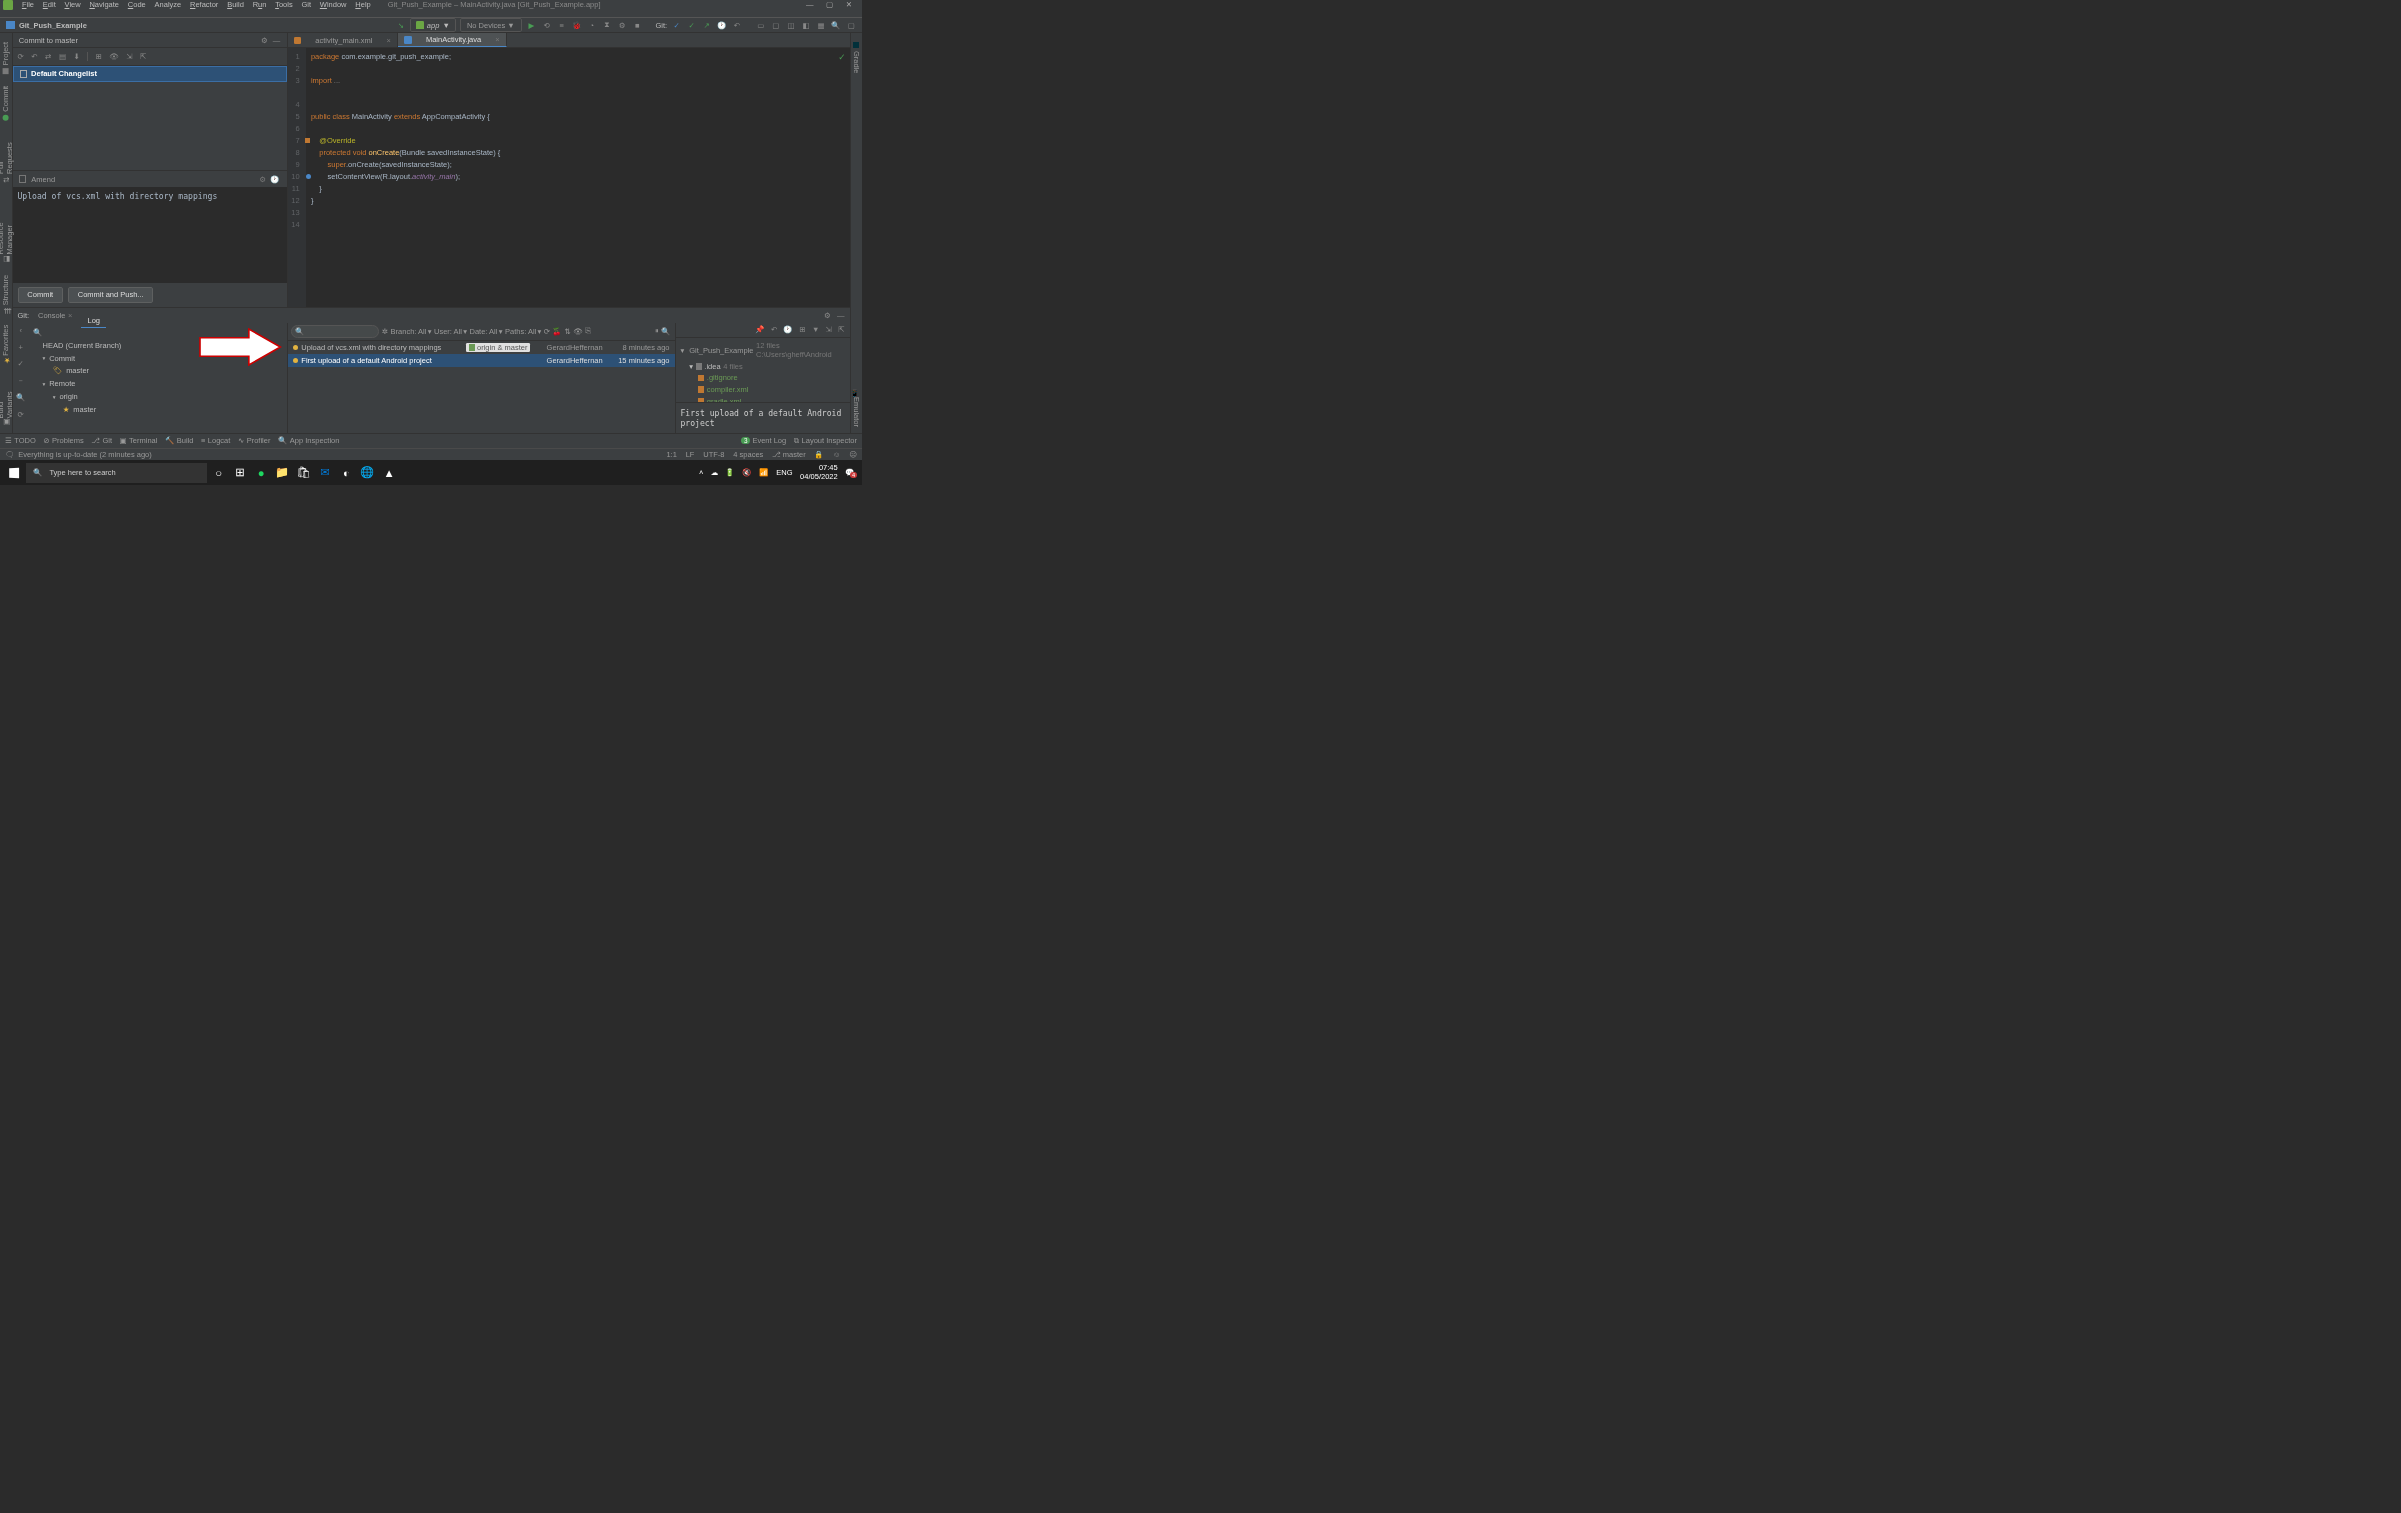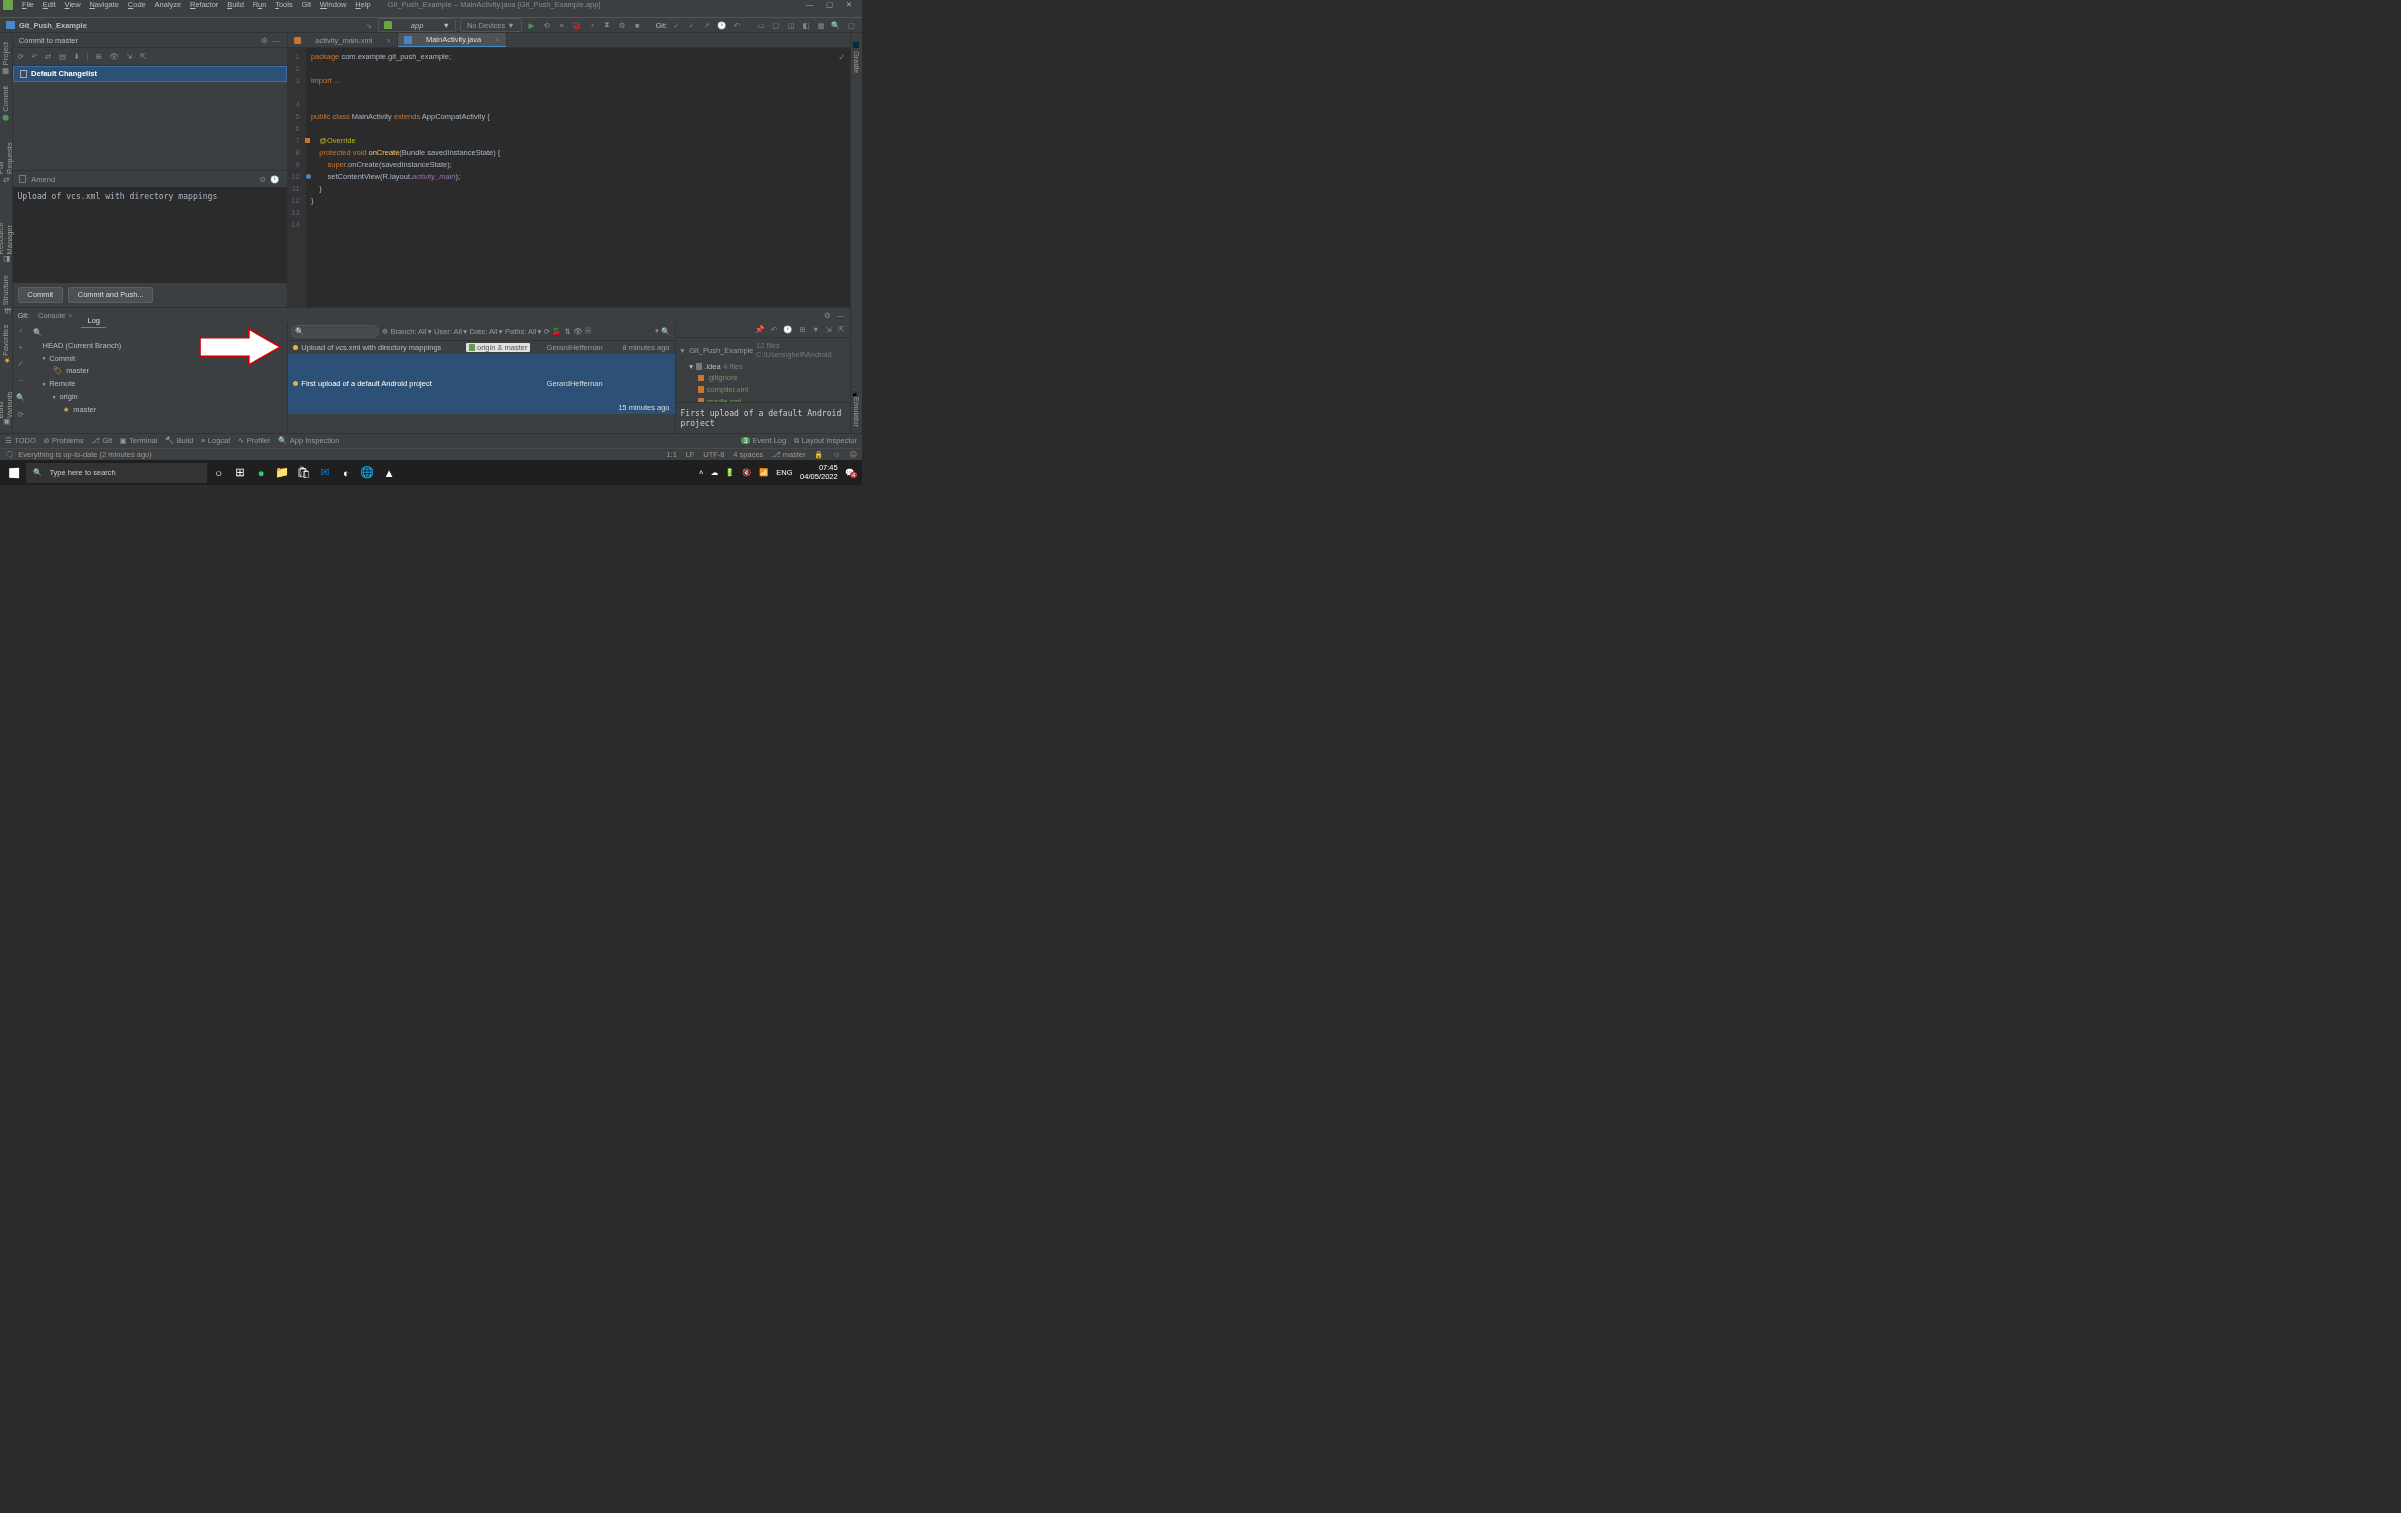--- a/index.html
+++ b/index.html
@@ -7,21 +7,21 @@
 .menubar { background: #3c3f41; height: 17px; display: flex; padding: 0 2.5px; color: #bbb; }
 .menubar .logo { width: 10px; height: 10px; background: #6ba644; border-radius: 1.3px; margin-right: 5px; }
 .menubar .menu-item { padding: 0 4.4px; cursor: default; }
 .menubar .menu-item u { text-decoration: underline; }
 .menubar .title { margin-left: 12.5px; color: #8a8a8a; }
 .menubar .win-controls { margin-left: auto; display: flex; gap: 12.5px; padding-right: 7.5px; color: #aaa; }
 .navbar { background: #3c3f41; height: 16.3px; display: flex; align-items: center; border-top: 0.6px solid #555; border-bottom: 0.6px solid #323232; }
 .navbar .folder-icon { width: 8.8px; height: 7.5px; background: #4a87c7; margin: 0 3.8px 0 6.3px; }
 .navbar .proj-name { font-weight: bold; }
 .navbar .right { margin-left: auto; display: flex; align-items: center; gap: 3.8px; padding-right: 5px; }
-.run-config { background: #3c3f41; border: 0.6px solid #555; padding: 1.3px 5px; border-radius: 1.9px; display: flex; align-items: center; gap: 19px; font-style: italic; }
+.run-config { background: #3c3f41; border: 0.6px solid #555; padding: 1.3px 5px; border-radius: 1.9px; display: flex; align-items: center; gap: 3px; font-style: italic; }
 .run-config .droid { width: 7.5px; height: 7.5px; background: #6ba644; border-radius: 1.3px 1.3px 0 0; }
 .dev-select { background: #3c3f41; border: 0.6px solid #555; padding: 1.3px 6.3px; border-radius: 1.9px; color: #999; }
 .icon-btn { width: 11.3px; height: 11.3px; display: inline-flex; align-items: center; justify-content: center; color: #888; }
 .main-area { flex: 1; display: flex; min-height: 0; }
 .left-sidebar { width: 12.5px; background: #3c3f41; border-right: 0.6px solid #323232; display: flex; flex-direction: column; align-items: center; padding-top: 3.8px; gap: 1.3px; }
 .side-tab { writing-mode: vertical-rl; transform: rotate(180deg); padding: 5px 1.3px; font-size: 6.9px; color: #999; cursor: default; display:flex; align-items:center; gap:2.5px; }
 .side-tab .st-icon{width:6.3px;height:6.3px;display:inline-block;}
 .right-sidebar { width: 12.5px; background: #3c3f41; border-left: 0.6px solid #323232; display:flex; flex-direction:column; align-items:center; padding-top:3.8px;}
 .right-sidebar .side-tab{transform:none; writing-mode:vertical-rl;}
 .mid { flex: 1; display: flex; flex-direction: column; min-width: 0; }
@@ -79,21 +79,21 @@
 .commits-toolbar .spacer{flex:1;}
 .commit-row { display: flex; align-items: center; padding: 1.9px 5px; gap: 3.8px; }
 .commit-row .msg { flex: 1; overflow: hidden; text-overflow: ellipsis; white-space: nowrap; }
 .commit-row.selected { background: #2d5176; color: #fff; }
 .commit-row .dot { width: 5px; height: 5px; border-radius: 50%; background: #e2b340; }
 .commit-row .tags { background: #e0e0e0; color: #555; font-size: 6.3px; padding: 0 2.5px; border-radius: 1.3px; display:flex;align-items:center;gap:1.9px;}
 .commit-row .tags .ti{width:6.3px;height:6.3px;background:#6a9955;}
 .commit-row .author { color: #999; width: 69px; text-align:right;}
 .commit-row.selected .author { color: #ddd; }
 .commit-row .time { color: #999; width: 63px; text-align: right; }
-.commit-row.selected .time { color: #ddd; margin-top: 47px; }
+.commit-row.selected .time { color: #ddd; }
 .detail-side { width: 175px; border-left: 0.6px solid #323232; display: flex; flex-direction: column; }
 .detail-top { flex: 1; padding: 3.8px 5px; overflow: hidden; }
 .detail-top .crumb { display:flex;align-items:center;gap:2.5px;color:#999;margin-bottom:1.3px;font-size:6.9px;}
 .detail-top .frow{padding:1.3px 0 1.3px 8.8px;display:flex;align-items:center;gap:2.5px;font-size:6.9px;}
 .detail-top .frow.sub{padding-left:17.5px;}
 .detail-top .frow .fi{width:6.3px;height:6.3px;background:#c07832;}
 .detail-top .frow .di{width:6.3px;height:6.3px;background:#7a7a7a;}
 .detail-bottom { border-top: 0.6px solid #323232; padding: 5px; font-family: "Consolas", monospace; font-size: 8.1px; color: #ccc; min-height:27.5px;}
 .arrow-annotation { position: absolute; left: -100px; top: 5px; width: 100px; height: 38px; z-index: 10; }
 .bottom-bar { background: #3c3f41; height: 15px; border-top: 0.6px solid #323232; display: flex; align-items: center; padding: 0 5px; gap: 7.5px; color: #999; }

